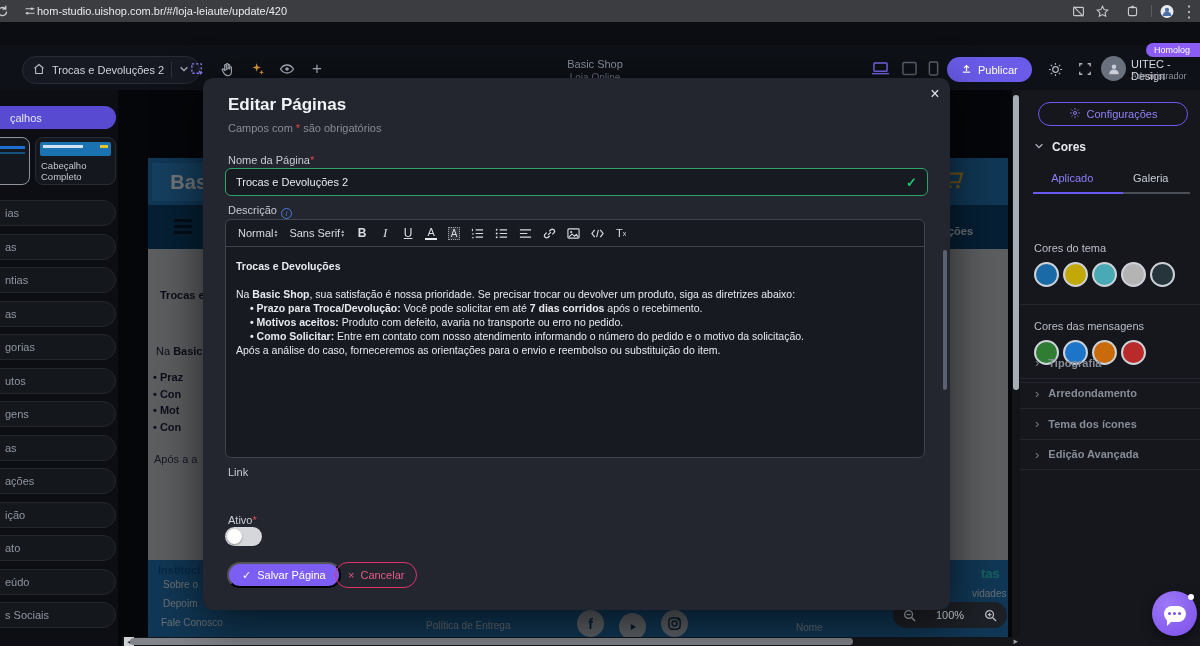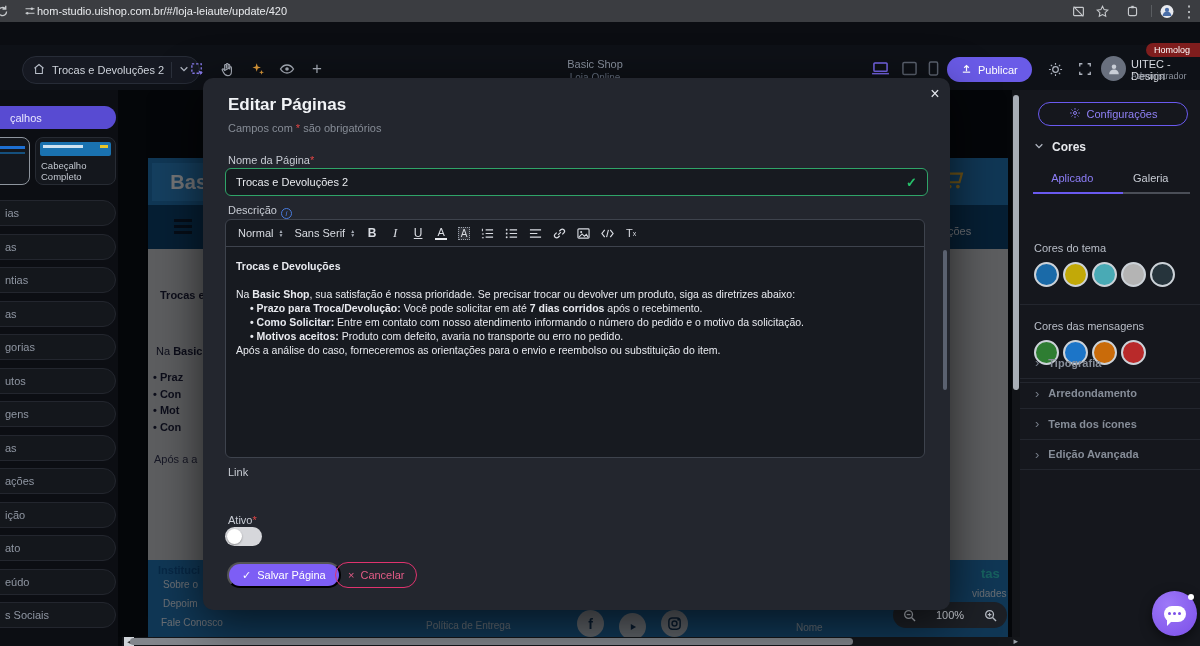--- a/index.html
+++ b/index.html
@@ -24,21 +24,21 @@
   .tool-ic{position:absolute;top:60px;width:18px;height:18px;color:#aeb4bf;display:flex;align-items:center;justify-content:center}
   #store-name{left:540px;top:58px;width:110px;text-align:center;font-size:11px;color:#8b93a1}
   #store-sub{left:540px;top:72px;width:110px;text-align:center;font-size:10px;color:#667080}
   .device-ic{position:absolute;top:61px;color:#5c6370}
   #publicar-btn{left:947px;top:57px;height:25px;background:#6a5be8;border-radius:13px;display:flex;align-items:center;
     gap:6px;padding:0 14px;font-size:11px;color:#fff}
   #avatar{left:1101px;top:56px;width:25px;height:25px;border-radius:50%;background:#69707e;
     display:flex;align-items:center;justify-content:center;color:#c9ced7}
   #user-name{left:1131px;top:58px;font-size:11px;color:#d8dbe1}
   #user-role{left:1131px;top:71px;font-size:9px;color:#8a909b}
-  #homolog{right:0;top:43px;height:14px;background:#7f1d1d;border-radius:7px 0 0 7px;
+  #homolog{right:0;top:43px;height:14px;background:#8b5cf6;border-radius:7px 0 0 7px;
     font-size:9px;color:#fff;display:flex;align-items:center;padding:0 10px 0 8px}
 
   
   #left-sidebar{left:0;top:90px;width:118px;height:556px;background:#0c0e13;overflow:hidden}
   #ls-active-pill{left:-34px;top:16px;width:150px;height:23px;background:#584bd2;border-radius:12px;
     display:flex;align-items:center;padding-left:44px;font-size:11px;color:#e9e7ff}
   .ls-card{top:47px;height:48px;background:#14171d;border:1px solid #272b33;border-radius:8px}
   #ls-card-partial{left:-28px;width:58px;border-color:#8e959e}
   #ls-card-partial .bar1{position:absolute;left:4px;top:8px;width:48px;height:3px;background:#1d6fd2}
   #ls-card-partial .bar2{position:absolute;left:4px;top:14px;width:48px;height:2px;background:#15507e}
@@ -55,21 +55,21 @@
   #canvas{left:118px;top:90px;width:894px;height:556px;background:#05070a;overflow:hidden}
   #shop{position:absolute;left:30px;top:68px;width:860px;height:480px;background:#c9c9c9}
   #shop-header{position:absolute;left:0;top:0;width:860px;height:47px;background:#1f74b2}
   #shop-logo{position:absolute;left:4px;top:5px;width:90px;height:38px;background:#2b86c8;
     display:flex;align-items:center;justify-content:center;font-size:20px;font-weight:bold;color:#fff;overflow:hidden}
   #shop-cart{position:absolute;right:42px;top:8px;color:#f0b429}
   #shop-nav{position:absolute;left:0;top:47px;width:860px;height:44px;background:#0b3e68;color:#e8eef5}
   #shop-nav .burger{position:absolute;left:26px;top:14px;width:18px;height:2.5px;background:#0a1828;
     box-shadow:0 6px 0 #0a1828,0 12px 0 #0a1828}
   #shop-nav .frag-l{position:absolute;left:58px;top:16px;font-size:11px}
-  #shop-nav .frag-r{position:absolute;left:800px;top:20px;font-size:11px;font-weight:normal}
+  #shop-nav .frag-r{position:absolute;left:800px;top:20px;font-size:11px;font-weight:bold}
   #shop-content{position:absolute;left:0;top:91px;width:860px;height:311px;color:#181830;font-size:11px}
   #shop-content .h{position:absolute;left:12px;top:40px;font-weight:bold}
   #shop-content .p1{position:absolute;left:8px;top:96px}
   #shop-content .bl{position:absolute;left:5px;font-weight:bold}
   #shop-content .p2{position:absolute;left:6px;top:204px;color:#30304a}
   #shop-footer{position:absolute;left:0;top:402px;width:860px;height:78px;background:#1f74b2;color:#e8eef5;font-size:10px}
   #shop-footer .head{position:absolute;left:10px;top:4px;font-size:11px;font-weight:bold;color:#0d5290}
   #shop-footer .lnk1{position:absolute;left:15px;top:19px}
   #shop-footer .lnk2{position:absolute;left:15px;top:38px}
   #shop-footer .lnk3{position:absolute;left:13px;top:57px}
@@ -135,21 +135,21 @@
   .fld-label{position:absolute;font-size:11px;color:#c7cbd3}
   #name-input{position:absolute;left:22px;top:90px;width:703px;height:28px;background:#171a20;
     border:1.5px solid #2fa468;border-radius:6px;display:flex;align-items:center;padding:0 10px;font-size:11px;color:#e8eaee}
   #name-check{position:absolute;right:10px;color:#26c06a;font-size:13px;font-weight:bold}
   #desc-info{display:inline-flex;width:11px;height:11px;border-radius:50%;border:1px solid #4a7de0;color:#4a7de0;
     font-size:8px;align-items:center;justify-content:center;margin-left:4px;vertical-align:-2px;font-style:italic}
   #editor{position:absolute;left:22px;top:141px;width:700px;height:239px;background:#171a20;
     border:1px solid #3e434d;border-radius:6px}
   #editor-toolbar{display:flex;align-items:center;height:27px;border-bottom:1px solid #3e434d;
     padding:0 12px;gap:11px;font-size:11px;color:#d9dce2}
-  .ed-sel{display:flex;align-items:center;gap:5px}
+  .ed-sel{display:flex;align-items:center;}
   .ed-sel .ud{display:flex;flex-direction:column;font-size:5px;line-height:4px;color:#aab0ba}
   .ed-btn{display:flex;align-items:center;justify-content:center;min-width:12px}
   .ed-b{font-weight:bold;font-size:12px}
   .ed-i{font-style:italic;font-family:"Liberation Serif",serif;font-size:13px}
   .ed-u{text-decoration:underline;font-size:12px}
   .ed-color{font-size:11px;border-bottom:2px solid #e8eaee;line-height:11px}
   .ed-bg{font-size:10px;border:1px dotted #9aa0aa;padding:0 1.5px;background:rgba(154,160,170,.2)}
   .ed-svg{width:13px;height:13px}
   .ed-tx{font-size:11px}
   .ed-tx sub{font-size:7px}
@@ -566,22 +566,22 @@
           <span>T</span>
             <sub>x</sub>
         </span>
       </div>
       <div id="editor-content">
         <div id="ed-heading">Trocas e Devoluções</div>
         <div class="blank"></div>
         <div><span>Na </span><b>Basic Shop</b><span>, sua satisfação é nossa prioridade. Se precisar trocar ou devolver um produto, siga as diretrizes abaixo:</span></div>
         <ul id="ed-bullets">
             <li><b>Prazo para Troca/Devolução:</b><span> Você pode solicitar em até </span><b>7 dias corridos</b><span> após o recebimento.</span></li>
+            <li><b>Motivos aceitos:</b><span> Produto com defeito, avaria no transporte ou erro no pedido.</span></li>
             <li><b>Como Solicitar:</b><span> Entre em contato com nosso atendimento informando o número do pedido e o motivo da solicitação.</span></li>
-            <li><b>Motivos aceitos:</b><span> Produto com defeito, avaria no transporte ou erro no pedido.</span></li>
           </ul>
         <div>Após a análise do caso, forneceremos as orientações para o envio e reembolso ou substituição do item.</div>
       </div>
     </div>
 
     <div class="fld-label" style="left:25px;top:388px">Link</div>
 
     <div class="fld-label" style="left:25px;top:436px">
       <span>Ativo</span><span class="star">*</span>
     </div>

